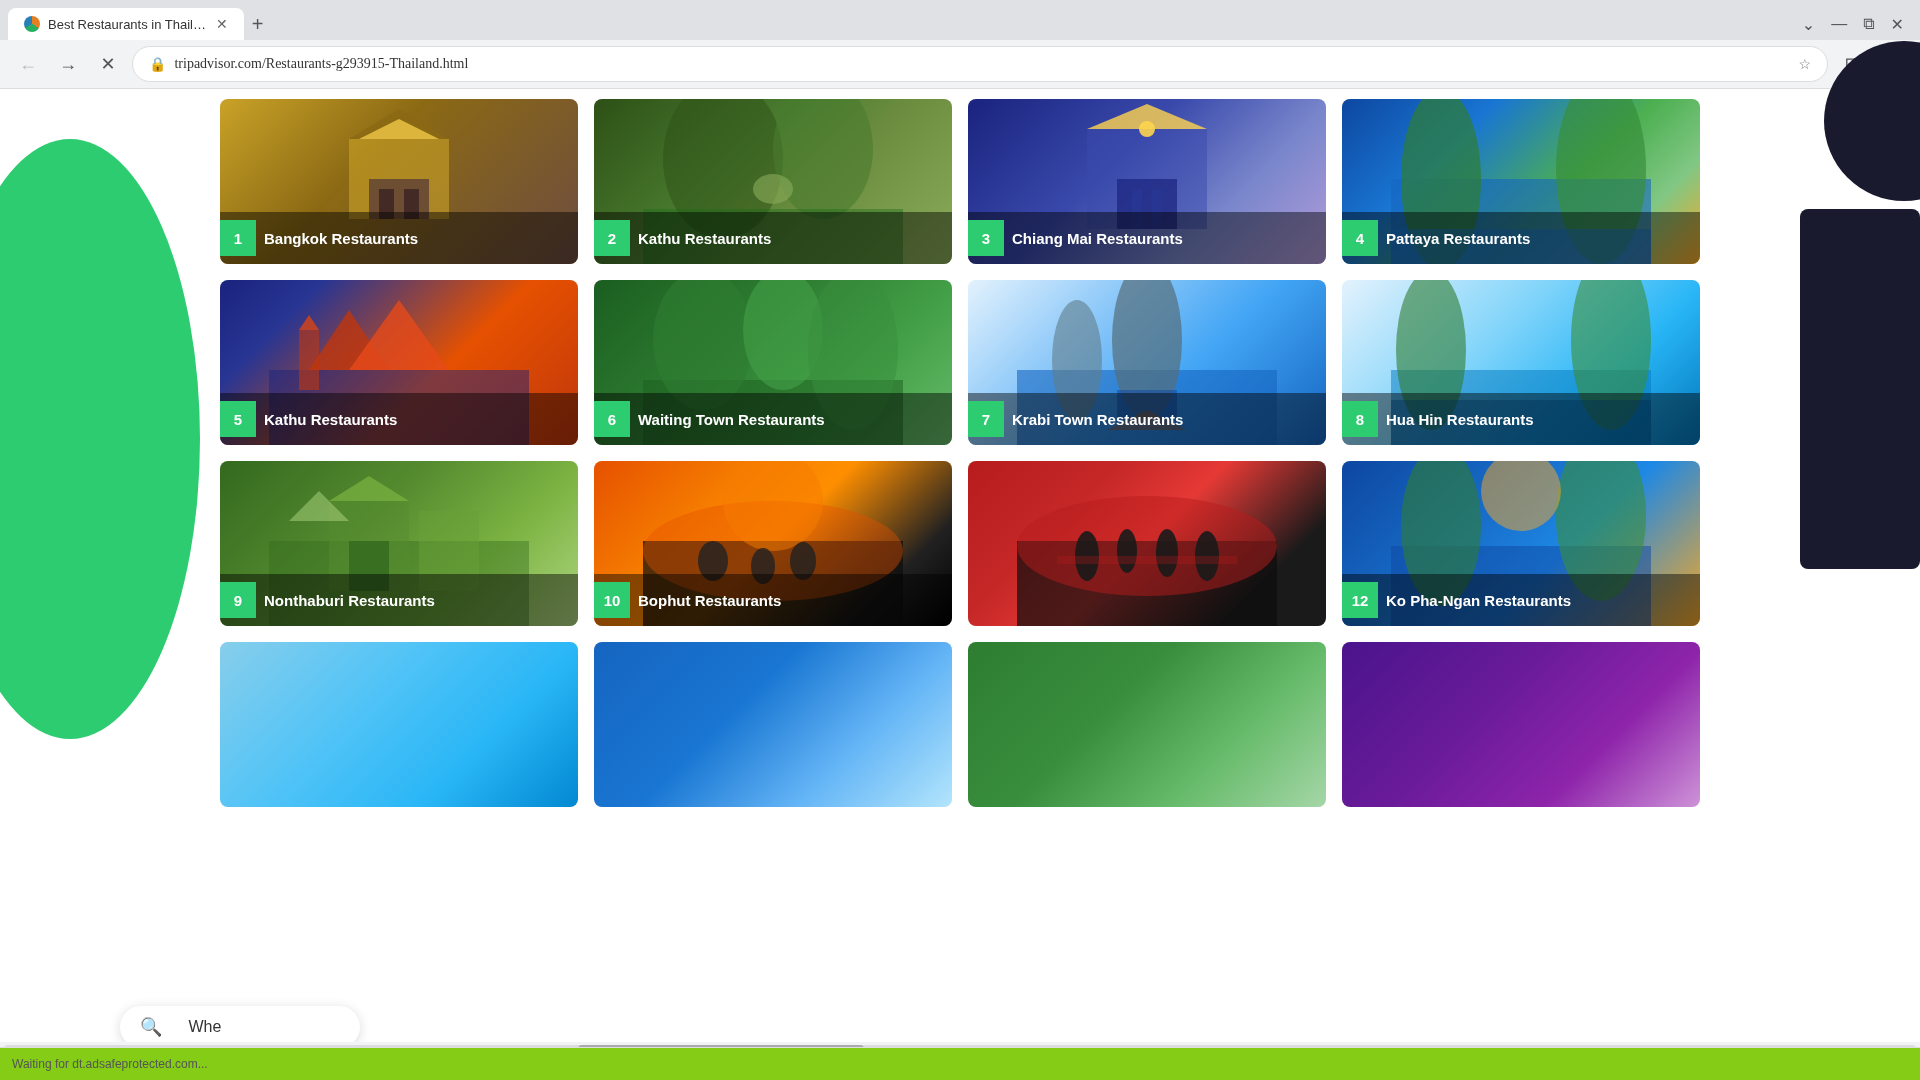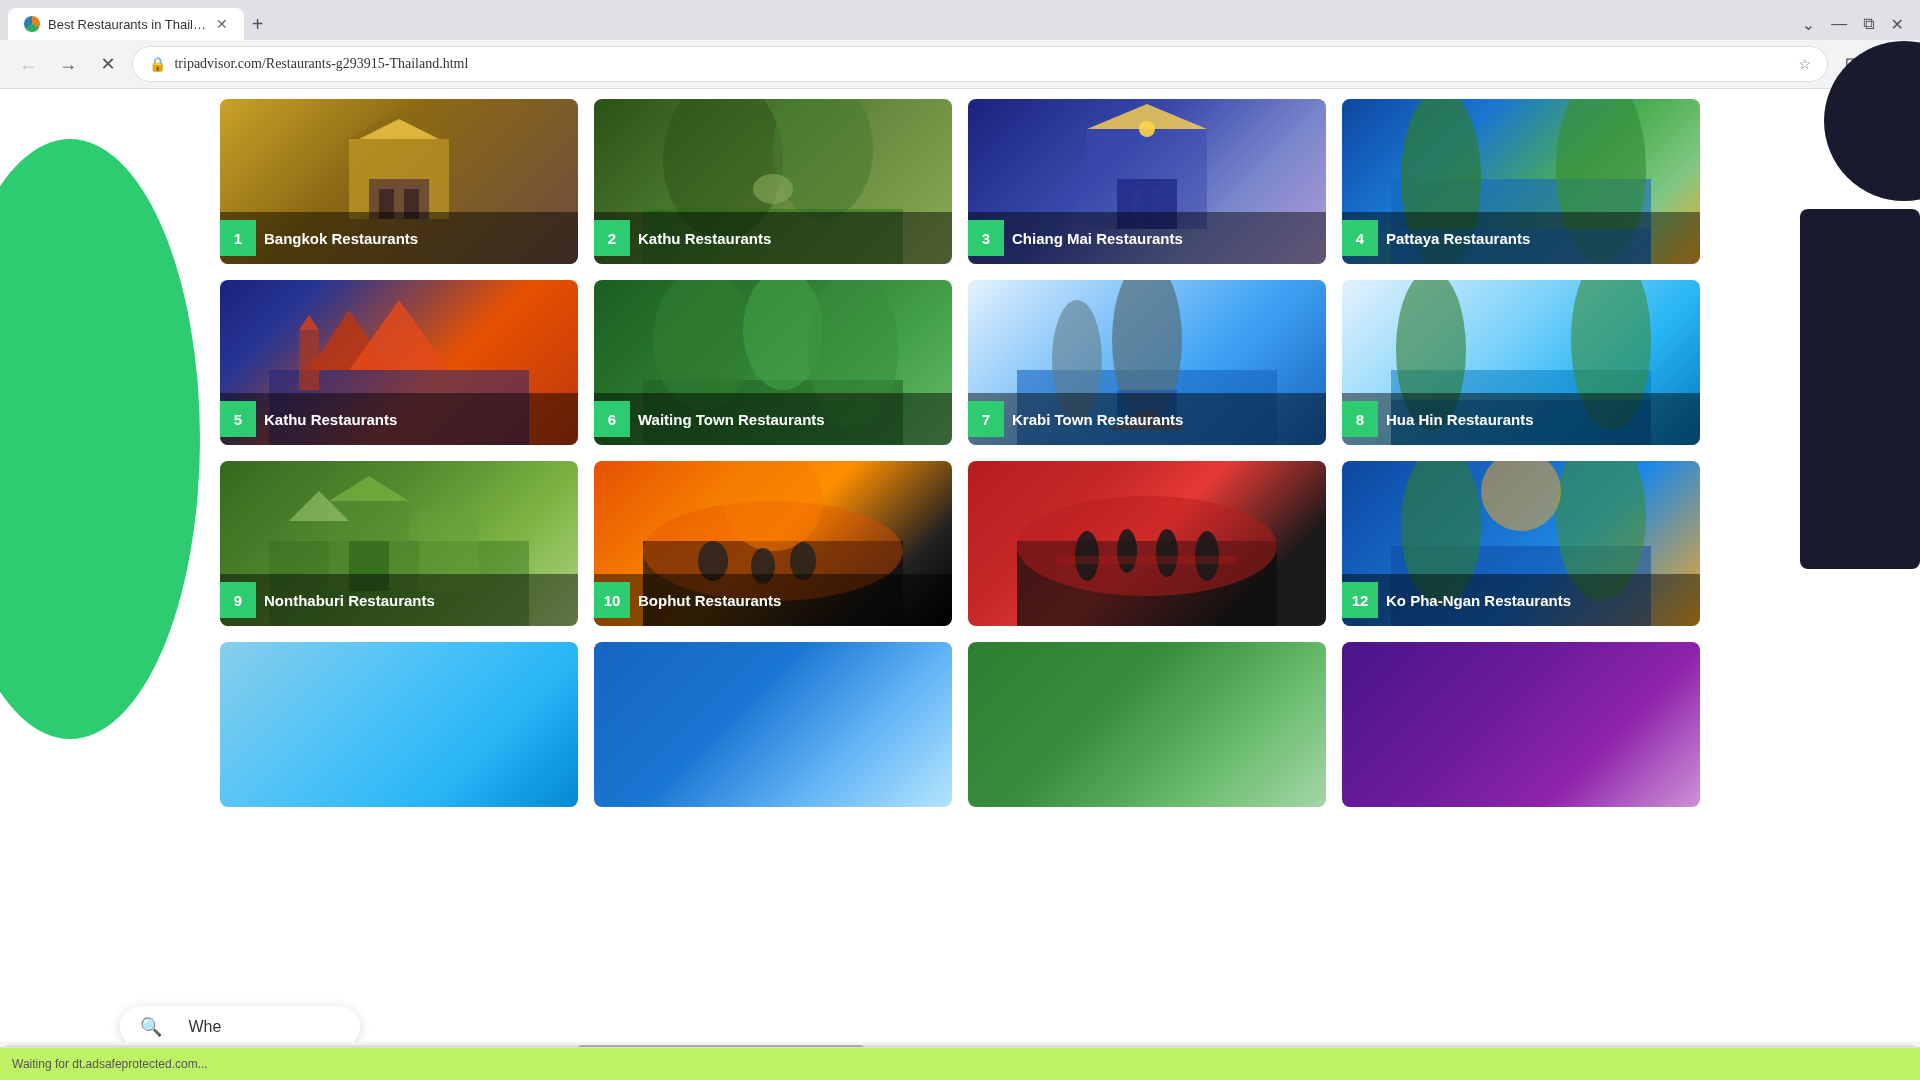--- a/index.html
+++ b/index.html
@@ -292,21 +292,21 @@
       margin-left: 16px;
     }
 
     
     .status-bar {
       position: fixed;
       bottom: 0;
       left: 0;
       right: 0;
       height: 24px;
-      background: #bef264;
+      background: #84cc16;
       border-top: 1px solid #ddd;
       display: flex;
       align-items: center;
       padding: 16px 12px;
       font-size: 12px;
       color: #555;
       z-index: 200;
     }
     .scrollbar-bottom {
       position: fixed;

